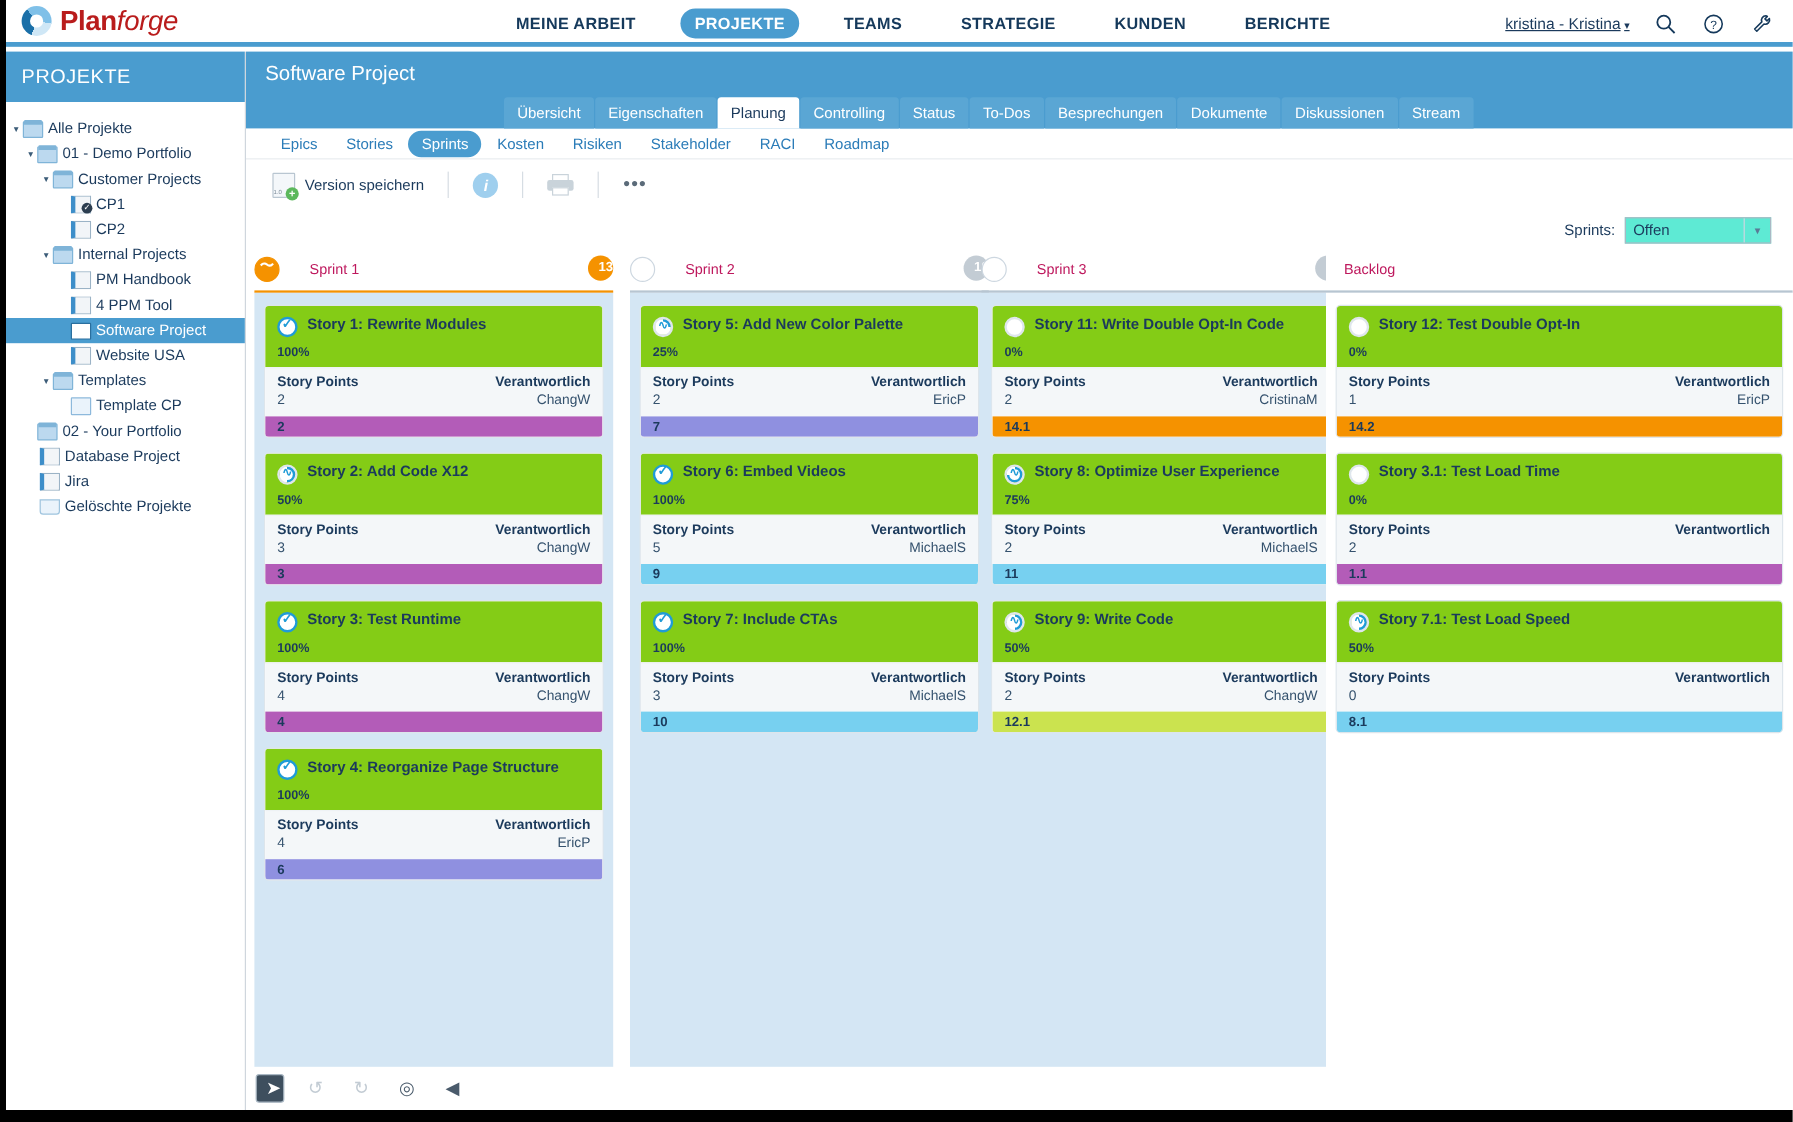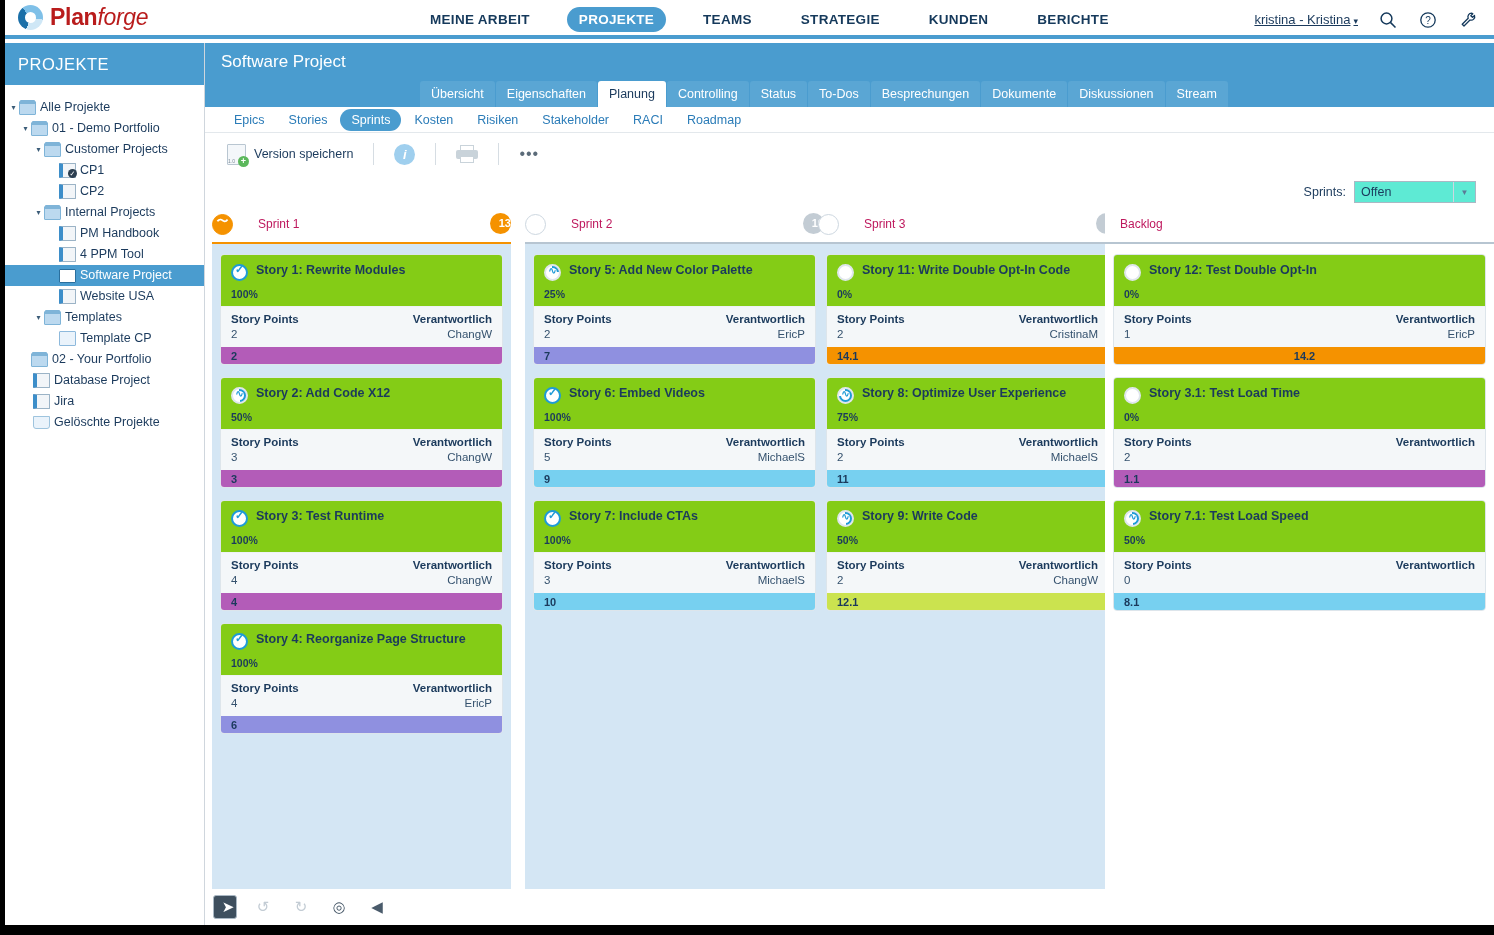--- a/index.html
+++ b/index.html
@@ -710,21 +710,21 @@
               <div class="card-meta">
                 <div class="meta-col">
                   <div class="mlabel">Story Points</div>
                   <div class="mval">1</div>
                 </div>
                 <div class="meta-col right">
                   <div class="mlabel">Verantwortlich</div>
                   <div class="mval">EricP</div>
                 </div>
               </div>
-              <div class="card-bar" style="background: rgb(245, 146, 0); justify-content: center;">
+              <div class="card-bar" style="background: rgb(245, 146, 0);">
                 <span>14.2</span>
               </div>
             </div>
             <div class="card">
               <div class="card-top">
                 <div class="card-title-row">
                   <div class="ring empty"></div>
                   <div class="card-title">Story 3.1: Test Load Time</div>
                 </div>
                 <div class="card-pct">0%</div>

